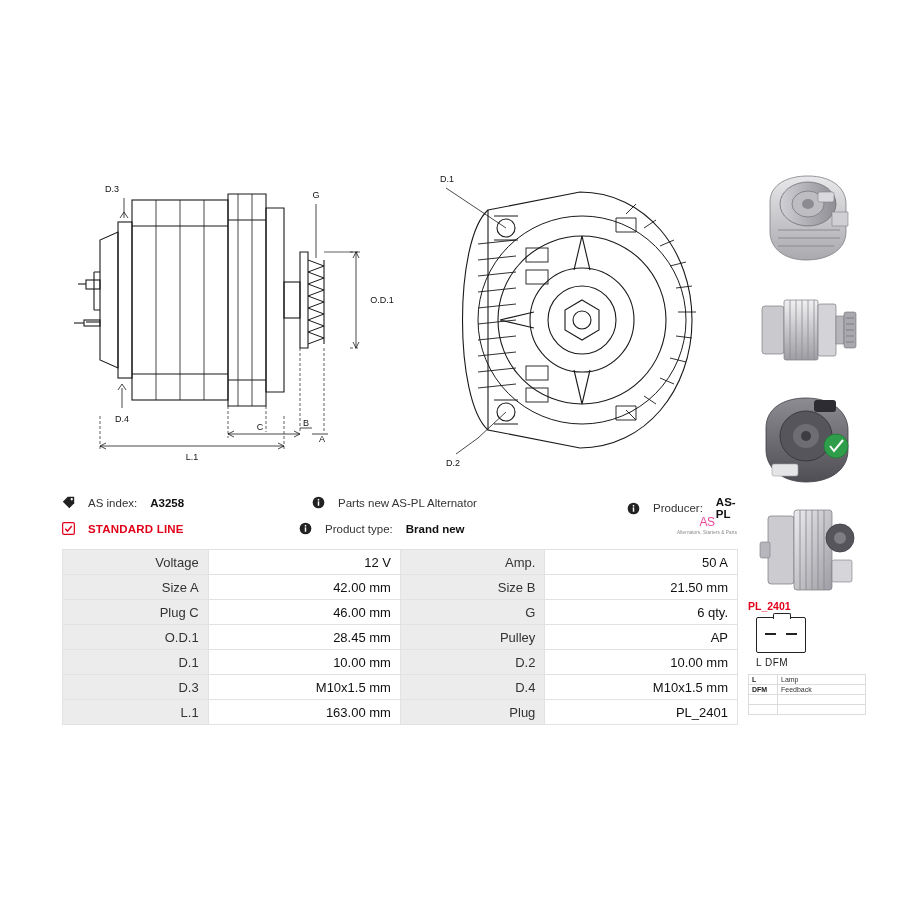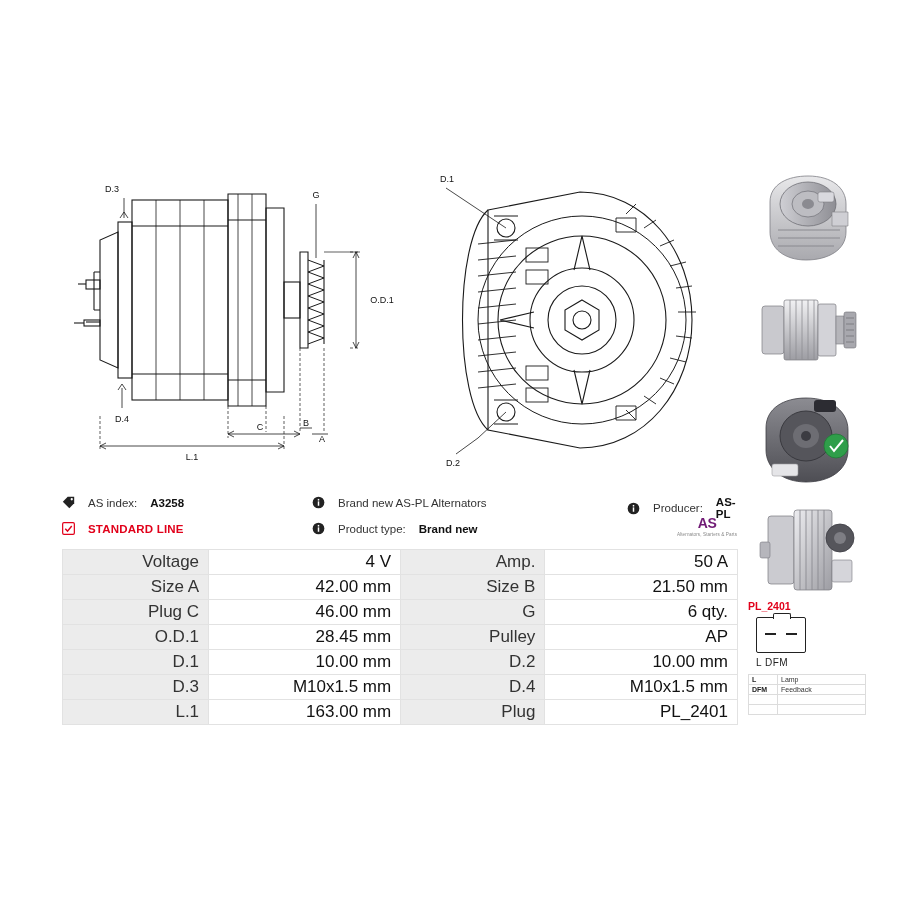--- a/index.html
+++ b/index.html
@@ -20,21 +20,21 @@
   .inforow{position:absolute;left:62px;width:676px;font-size:11.5px;}
   .inforow .col{position:absolute;display:flex;align-items:center;gap:13px;}
   .ico{display:inline-block;width:13px;height:13px;flex:0 0 13px;}
   .lbl{color:#333;}
   .val{font-weight:bold;color:#111;}
   .stdline{color:#e1001a;font-weight:bold;letter-spacing:.2px;}
 
   
   table.spec{
     position:absolute;left:62px;top:549px;width:676px;
-    border-collapse:collapse;font-size:17px;
+    border-collapse:collapse;font-size:13px;
   }
   table.spec td{
     border:1px solid #e2e2e2;
     height:24px;padding:0 9px;
   }
   td.k{background:#ececec;text-align:right;color:#333;width:142px;}
   td.v{background:#ffffff;text-align:right;color:#111;width:196px;}
 
   
   .photos{position:absolute;left:748px;top:168px;width:118px;}
@@ -51,21 +51,21 @@
   .plugsym:after{right:8px;}
   .plugsym .notch{position:absolute;left:16px;top:-5px;width:16px;height:5px;border:1.6px solid #222;border-bottom:none;border-radius:2px 2px 0 0;background:#fff;}
   .pluglegend{font-size:10px;font-weight:normal;margin:4px 0 6px 8px;letter-spacing:.5px;}
   table.plugtbl{border-collapse:collapse;width:118px;font-size:7px;}
   table.plugtbl td{border:1px solid #dcdcdc;height:9px;padding:0 3px;}
   table.plugtbl td.pk{width:22px;font-weight:bold;text-align:left;color:#222;}
   table.plugtbl td.pv{text-align:left;color:#333;}
 
   
   .aslogo{position:absolute;left:676px;top:516px;width:62px;text-align:center;}
-  .aslogo .mark{font-size:14px;font-weight:bold;color:#701a75;letter-spacing:-.5px;line-height:1;}
+  .aslogo .mark{font-size:12px;font-weight:normal;color:#ec4899;letter-spacing:-.5px;line-height:1;}
   .aslogo .sub{font-size:4.6px;color:#888;letter-spacing:.1px;margin-top:2px;}
 
   .dimtxt{font-size:9px;fill:#111;font-family:"Liberation Sans", sans-serif;}
 </style>
 </head>
 <body>
 
 <div class="page">
 
   <div class="drawings">
@@ -215,21 +215,21 @@
       <span class="val">A3258</span>
     </div>
     <div class="col" style="left:250px;">
       <span class="ico">
         <svg width="13" height="13" viewBox="0 0 16 16">
             <circle cx="8" cy="8" r="7.2" fill="#222"></circle>
             <rect x="7.1" y="6.6" width="1.8" height="5.4" fill="#fff"></rect>
             <rect x="7.1" y="3.6" width="1.8" height="2" fill="#fff"></rect>
           </svg>
       </span>
-      <span class="lbl">Brand new AS-PL Alternators</span>
+      <span class="lbl">Parts new AS-PL Alternator</span>
     </div>
     <div class="col" style="left:565px;">
       <span class="ico">
         <svg width="13" height="13" viewBox="0 0 16 16">
             <circle cx="8" cy="8" r="7.2" fill="#222"></circle>
             <rect x="7.1" y="6.6" width="1.8" height="5.4" fill="#fff"></rect>
             <rect x="7.1" y="3.6" width="1.8" height="2" fill="#fff"></rect>
           </svg>
       </span>
       <span class="lbl">Producer:</span>
@@ -240,21 +240,21 @@
   <div class="inforow" style="top:522px;">
     <div class="col" style="left:0px;">
       <span class="ico">
         <svg width="13" height="13" viewBox="0 0 16 16">
             <rect x="0.8" y="0.8" width="14.4" height="14.4" rx="1.6" fill="none" stroke="#e1001a" stroke-width="1.5"></rect>
             <path d="M4 8.4 L6.8 11.2 L12 5" fill="none" stroke="#e1001a" stroke-width="1.8"></path>
           </svg>
       </span>
       <span class="stdline">STANDARD LINE</span>
     </div>
-    <div class="col" style="left:250px;text-align:right;">
+    <div class="col" style="left:237px;text-align:right;">
       <span class="ico">
         <svg width="13" height="13" viewBox="0 0 16 16">
             <circle cx="8" cy="8" r="7.2" fill="#222"></circle>
             <rect x="7.1" y="6.6" width="1.8" height="5.4" fill="#fff"></rect>
             <rect x="7.1" y="3.6" width="1.8" height="2" fill="#fff"></rect>
           </svg>
       </span>
       <span class="lbl">Product type:</span>
       <span class="val">Brand new</span>
     </div>
@@ -262,21 +262,21 @@
 
   <div class="aslogo">
     <div class="mark">AS</div>
     <div class="sub">Alternators, Starters &amp; Parts</div>
   </div>
 
   <table class="spec">
     <tbody>
       <tr>
         <td class="k">Voltage</td>
-        <td class="v">4 V</td>
+        <td class="v">12 V</td>
         <td class="k">Amp.</td>
         <td class="v">50 A</td>
       </tr>
       <tr>
         <td class="k">Size A</td>
         <td class="v">42.00 mm</td>
         <td class="k">Size B</td>
         <td class="v">21.50 mm</td>
       </tr>
       <tr>

